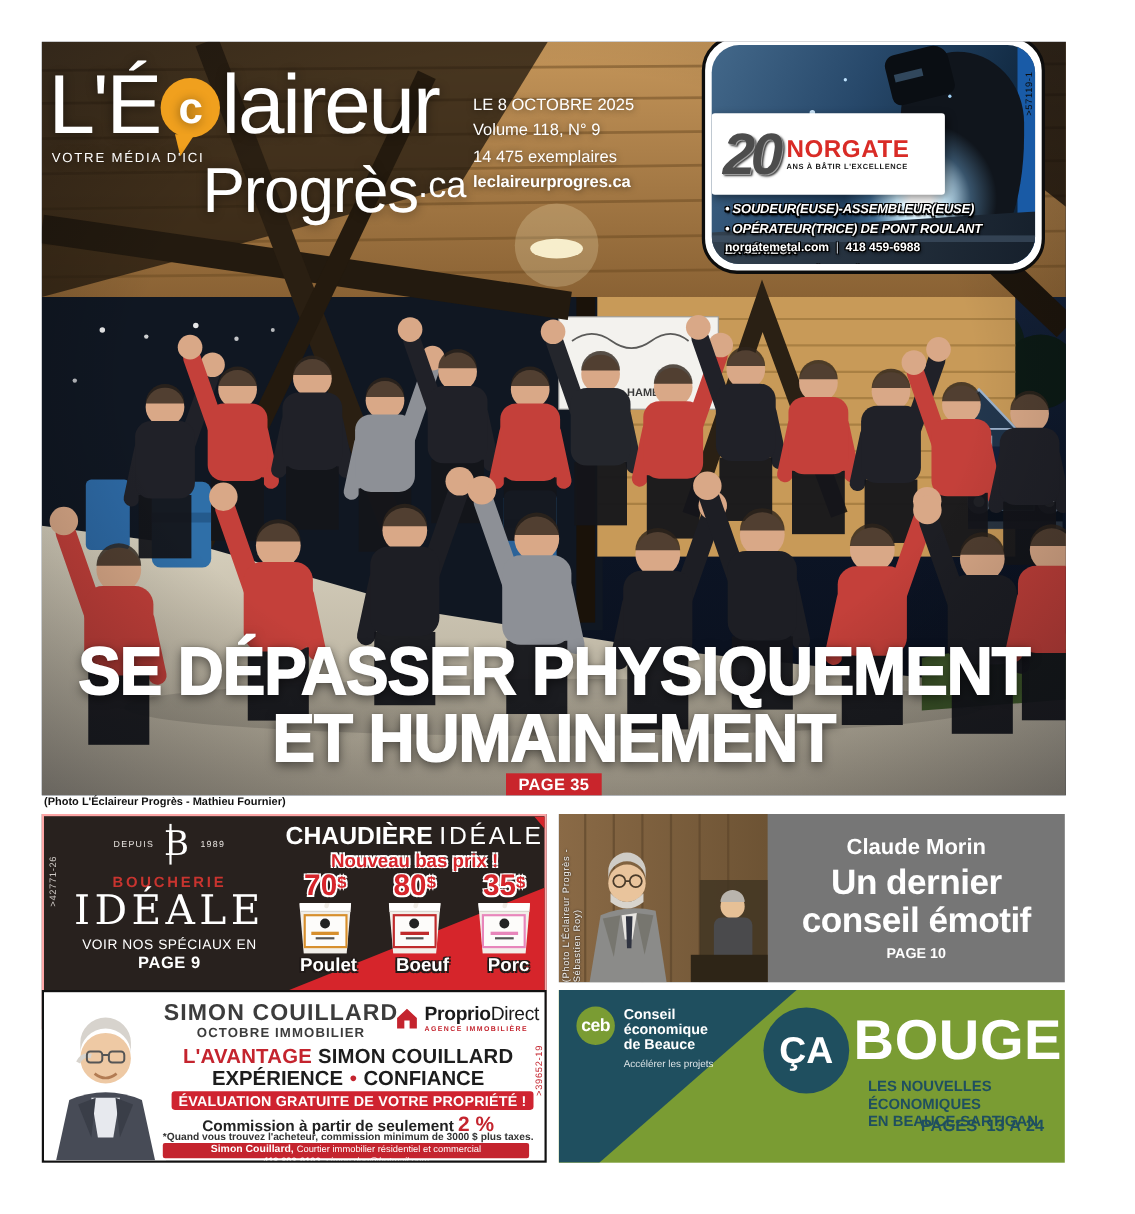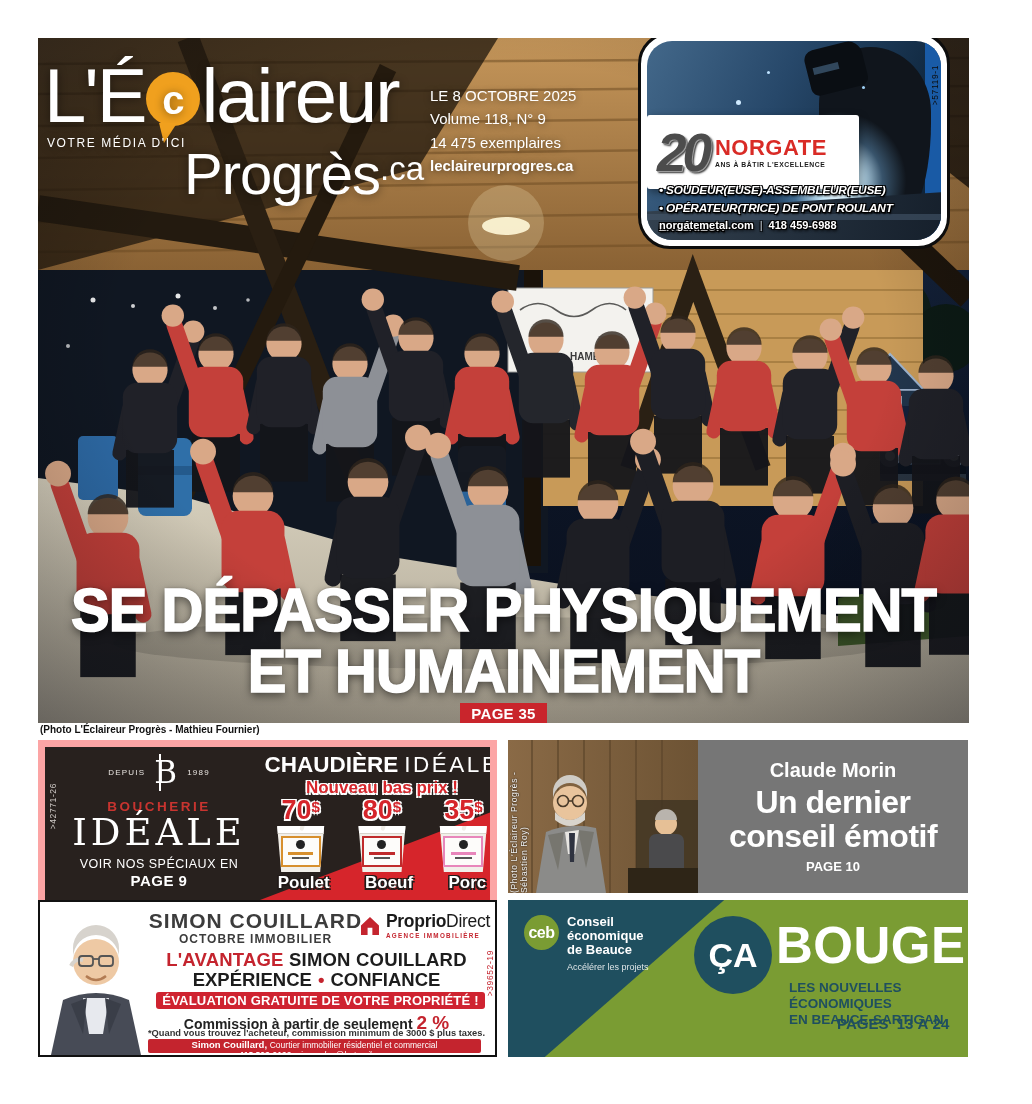--- a/index.html
+++ b/index.html
@@ -43,21 +43,21 @@
   .nglow{position:absolute;left:120px;top:70px;width:140px;height:140px;pointer-events:none;
          background:radial-gradient(circle,#ffffff 0 9%,#cdeeff 22%,rgba(130,200,255,.35) 46%,transparent 70%);}
   .sparks{position:absolute;left:160px;top:120px;width:3px;height:3px;border-radius:50%;background:#fff;
     box-shadow:-70px -60px 0 1px #cfeaff,-40px -90px 0 #bfe3ff,-95px -20px 0 #a8d8ff,-120px 10px 0 1px #ffb35c,
     -60px 30px 0 #ffc57a,20px -40px 0 1px #e7f6ff,35px 10px 0 #bfe3ff,-20px 55px 0 1px #ffb35c,
     -140px 55px 0 #ffd79a,10px 80px 0 #cfeaff,-90px 80px 0 1px #e7f6ff,55px -75px 0 #9fd0f5;}
   .steel{position:absolute;left:0;bottom:0;width:100%;height:52px;
          background:linear-gradient(100deg,#33414f 0%,#222e3b 55%,#16202c 100%);
          clip-path:polygon(0 45%,100% 8%,100% 100%,0 100%);}
   .steel::before{content:"";position:absolute;left:0;top:26px;width:100%;height:6px;background:#45566a;opacity:.6;}
-  .nlogo{position:absolute;left:0px;top:74px;width:212px;height:74px;background:#fff;border-radius:3px;
+  .nlogo{position:absolute;left:0px;top:62px;width:212px;height:74px;background:#fff;border-radius:3px;
          display:flex;align-items:center;padding:4px 8px 4px 10px;box-sizing:border-box;gap:7px;
          box-shadow:2px 3px 8px rgba(0,0,0,.45);}
   .n20{font-size:53px;font-weight:700;font-style:italic;line-height:1;color:#4c4c4c;
        text-shadow:1px 1px 0 #9c9c9c,2px 2px 2px #2e2e2e;letter-spacing:-4px;}
   .nbrand{display:flex;flex-direction:column;line-height:1.05;}
   .nbrand .nm{font-size:22px;font-weight:700;color:#d92b26;letter-spacing:.5px;}
   .nbrand .tg{font-size:6.8px;font-weight:700;color:#1a1a1a;letter-spacing:.55px;margin-top:2px;}
   .njobs{position:absolute;left:12px;top:140px;margin:0;padding:0;list-style:none;}
   .njobs li{font-size:11.8px;font-weight:700;font-style:italic;color:#fff;line-height:1.55;letter-spacing:-.2px;
     text-shadow:-1px -1px 0 #000,1px -1px 0 #000,-1px 1px 0 #000,1px 1px 0 #000,1px 2px 2px #000;}
@@ -72,21 +72,21 @@
     font-size:61px;line-height:1.0;letter-spacing:-1px;-webkit-text-stroke:1.6px #fff;
     transform:scaleX(.95);text-shadow:0 3px 10px rgba(0,0,0,.6),0 0 3px rgba(0,0,0,.35);}
   .pagebadge{left:0;right:0;top:665px;text-align:center;}
   .pagebadge span{display:inline-block;background:#c9252c;color:#fff;font-size:15px;font-weight:700;
     padding:2px 11px 3px;letter-spacing:.3px;}
 
   
   .credit{left:40px;top:723.5px;font-size:10px;font-weight:700;color:#111;}
 
   
-  .butcher{left:38px;top:740px;width:459px;height:196px;background:#28211e;border:7px solid #fca5a5;
+  .butcher{left:38px;top:740px;width:459px;height:196px;background:#28211e;border:2px solid #fca5a5;
            box-sizing:border-box;overflow:hidden;color:#fff;}
   .bcode{left:3px;top:36px;color:#cfcac6;}
   .bleft{left:14px;top:0;width:200px;height:100%;text-align:center;}
   .since{left:0;right:0;top:10px;display:flex;align-items:center;justify-content:center;gap:9px;
          font-size:8px;letter-spacing:1.2px;color:#e8e4e0;}
   .mono{font-family:"DejaVu Serif",serif;font-size:31px;line-height:1;position:relative;color:#fff;}
   .mono::before{content:"";position:absolute;left:4.5px;top:-3px;bottom:-3px;width:2px;background:#fff;}
   .btop{left:0;right:0;top:52px;color:#c8342f;font-weight:700;font-size:13.5px;letter-spacing:2.5px;}
   .bmain{left:0;right:0;top:64px;font-family:"DejaVu Serif",serif;font-size:37px;letter-spacing:4px;}
   .bfoot1{left:0;right:0;top:110px;font-size:12.5px;letter-spacing:.5px;}

